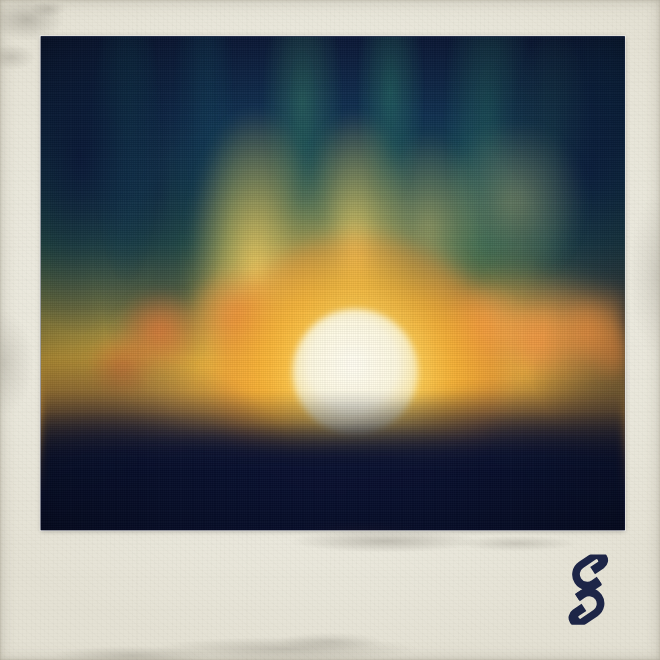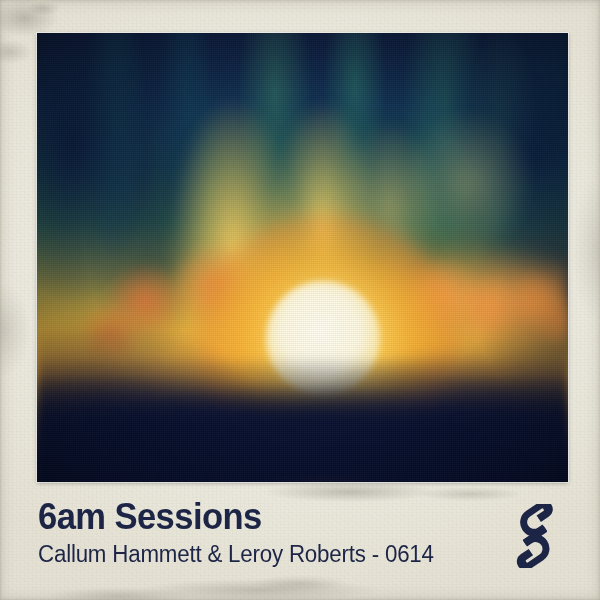--- a/index.html
+++ b/index.html
@@ -263,24 +263,20 @@
     <div class="layer bokeh"></div>
     <div class="sun-glow"></div>
     <div class="sun-core"></div>
     <div class="layer foreground"></div>
     <div class="grain"></div>
     <div class="vignette"></div>
   </div>
 
   <div class="frame-edge"></div>
 
-  <div class="caption">
-    <h1 class="album-title">6am Sessions</h1>
-    <h2 class="album-subtitle">Callum Hammett &amp; Leroy Roberts - 0614</h2>
-  </div>
 
   <div class="label-logo">
     <svg viewBox="0 0 64 64" xmlns="http://www.w3.org/2000/svg" aria-hidden="true">
       <g fill="#1d2547" transform="rotate(-34 32 32)">
 
         <path d="M40 6 H56 A9 9 0 0 1 56 24 H46 V16 H55 A2.2 2.2 0 0 0 55 13 H40 A7 7 0 0 0 40 27 H46 V35 H40 A14.5 14.5 0 0 1 40 6 Z"></path>
 
         <path d="M26 58 H10 A9 9 0 0 1 10 40 H20 V48 H11 A2.2 2.2 0 0 0 11 51 H26 A7 7 0 0 0 26 37 H20 V29 H26 A14.5 14.5 0 0 1 26 58 Z"></path>
 
         <rect x="20" y="29" width="26" height="7" rx="1"></rect>

